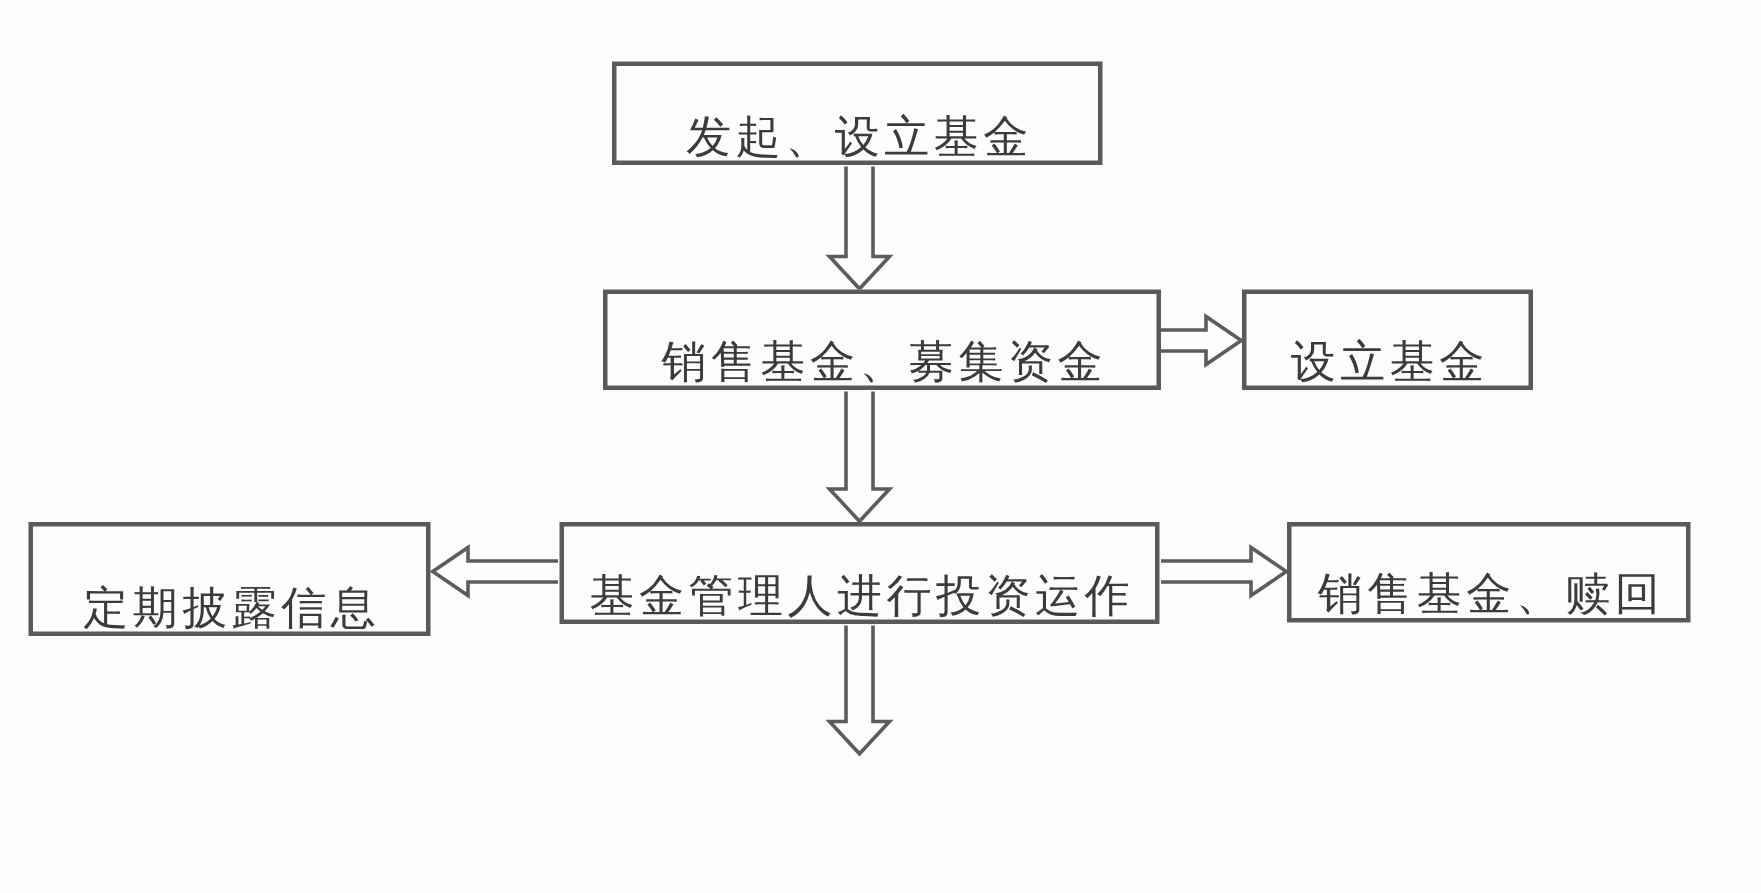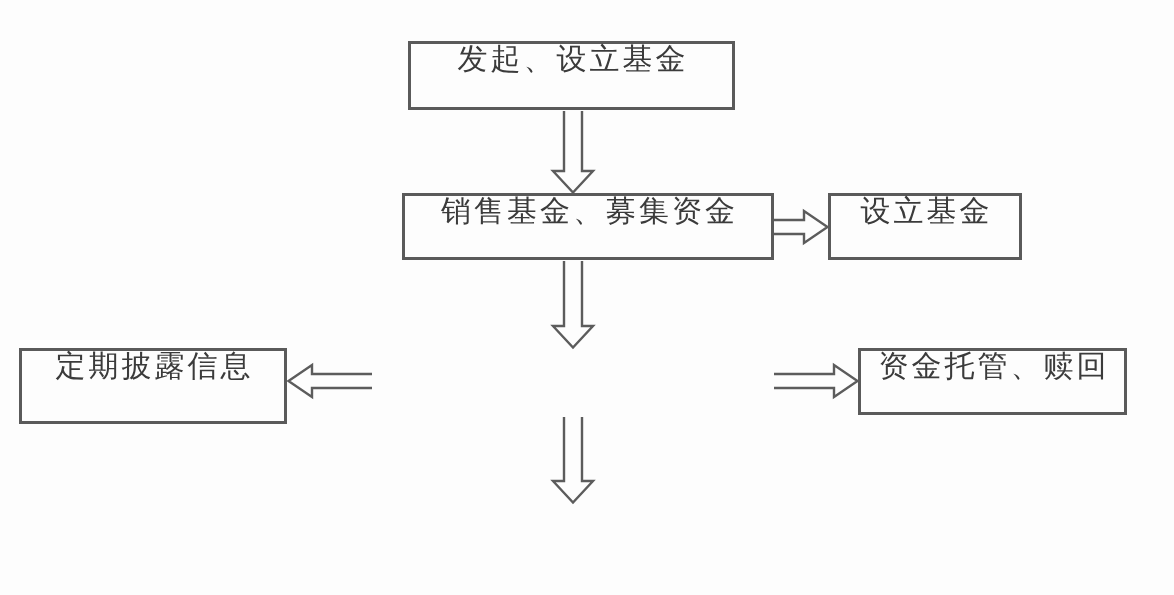--- a/index.html
+++ b/index.html
@@ -14,21 +14,21 @@
     background: #fdfdfd;
     font-family: "Liberation Serif", "DejaVu Serif", serif;
     overflow: hidden;
   }
   .node {
     position: absolute;
     box-sizing: border-box;
     border: 3px solid #5a5a5a;
     background: #fdfdfd;
     display: flex;
-    align-items: flex-start;
+    align-items: flex-end;
     justify-content: center;
   }
   .node-label {
     color: #3b3b3b;
     font-size: 30px;
     letter-spacing: 3px;
     white-space: nowrap;
     line-height: 1;
     padding-left: 3px; 
   }
@@ -72,23 +72,26 @@
   </div>
 
   <div class="node" style="left:402px; top:193px; width:372px; height:67px">
     <span class="node-label">销售基金、募集资金</span>
   </div>
 
   <div class="node" style="left:828px; top:193px; width:194px; height:67px">
     <span class="node-label">设立基金</span>
   </div>
 
+  <div class="node" style="left:373px; top:348px; width:400px; height:68px">
+    <span class="node-label">基金管理人进行投资运作</span>
+  </div>
 
   <div class="node" style="left:19px; top:348px; width:268px; height:76px">
     <span class="node-label">定期披露信息</span>
   </div>
 
   <div class="node" style="left:858px; top:348px; width:269px; height:67px">
-    <span class="node-label">资金托管、赎回</span>
+    <span class="node-label">销售基金、赎回</span>
   </div>
 
 
 </div>
 
 </body></html>

